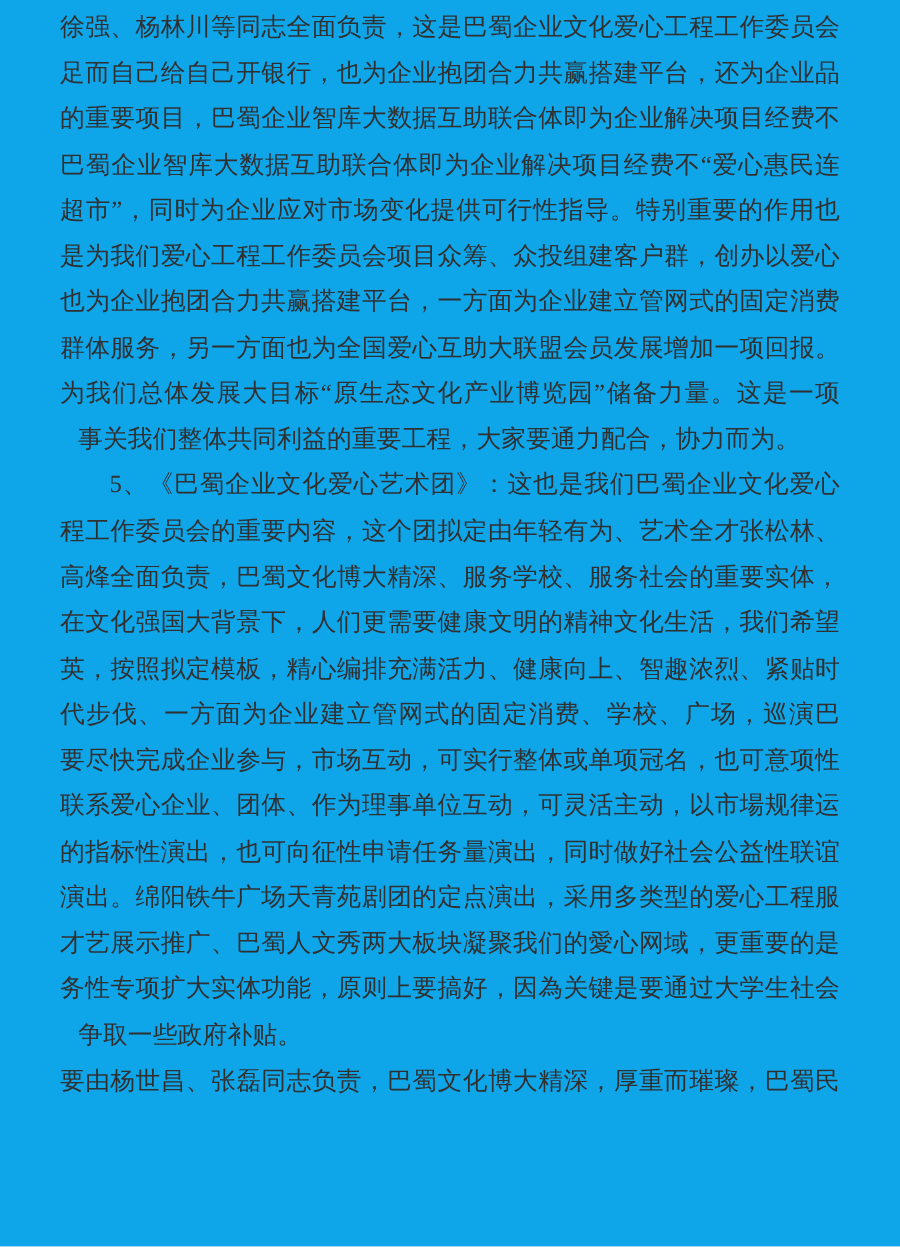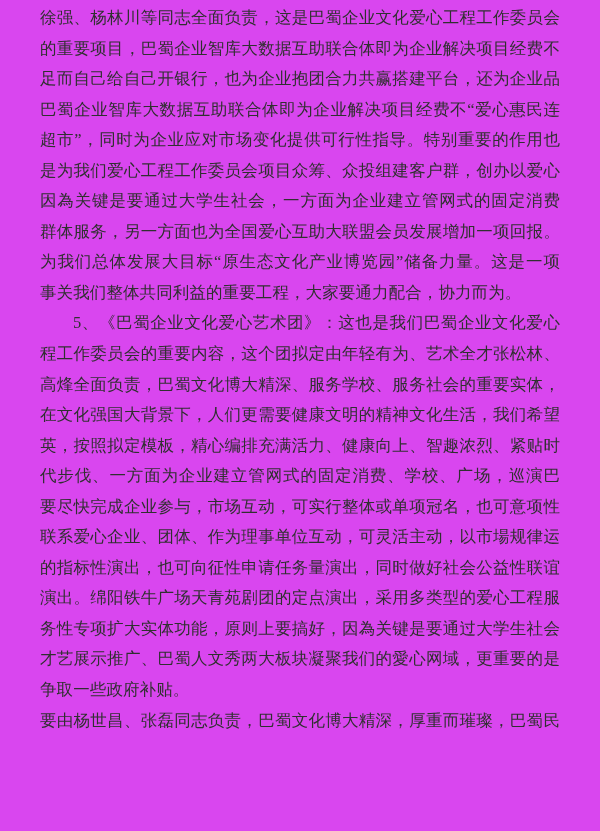--- a/index.html
+++ b/index.html
@@ -4,21 +4,21 @@
 <style>
   html, body {
     margin: 0;
     padding: 0;
     background: #ffffff;
   }
   .page {
     position: relative;
     width: 600px;
     height: 831px;
-    background: #d946ef;
+    background: #0ea5e9;
     overflow: hidden;
     font-family: "Liberation Serif", "DejaVu Serif", serif;
     color: #303030;
   }
   .textblock {
     padding: 3px 40px 0 40px;
   }
   .line {
     font-size: 16.5px;
     line-height: 30.55px;
@@ -27,45 +27,46 @@
     text-align: justify;
     text-align-last: justify;
     text-justify: inter-ideograph;
     overflow: hidden;
   }
   .line.indent {
     text-indent: 33px;
   }
   .line.para-end {
     text-align-last: left;
+    margin-left: 12px;
   }
 </style>
 </head>
 <body>
 
 <div class="page">
   <div class="textblock" id="lines-container">
       <div class="line">徐强、杨林川等同志全面负责，这是巴蜀企业文化爱心工程工作委员会</div>
+      <div class="line">足而自己给自己开银行，也为企业抱团合力共赢搭建平台，还为企业品</div>
       <div class="line">的重要项目，巴蜀企业智库大数据互助联合体即为企业解决项目经费不</div>
-      <div class="line">足而自己给自己开银行，也为企业抱团合力共赢搭建平台，还为企业品</div>
       <div class="line">巴蜀企业智库大数据互助联合体即为企业解决项目经费不“爱心惠民连锁</div>
       <div class="line">超市”，同时为企业应对市场变化提供可行性指导。特别重要的作用也</div>
       <div class="line">是为我们爱心工程工作委员会项目众筹、众投组建客户群，创办以爱心</div>
-      <div class="line">因為关键是要通过大学生社会，一方面为企业建立管网式的固定消费</div>
+      <div class="line">也为企业抱团合力共赢搭建平台，一方面为企业建立管网式的固定消费</div>
       <div class="line">群体服务，另一方面也为全国爱心互助大联盟会员发展增加一项回报。</div>
       <div class="line">为我们总体发展大目标“原生态文化产业博览园”储备力量。这是一项</div>
       <div class="line para-end">事关我们整体共同利益的重要工程，大家要通力配合，协力而为。</div>
       <div class="line indent">5、《巴蜀企业文化爱心艺术团》：这也是我们巴蜀企业文化爱心工</div>
       <div class="line">程工作委员会的重要内容，这个团拟定由年轻有为、艺术全才张松林、</div>
       <div class="line">高烽全面负责，巴蜀文化博大精深、服务学校、服务社会的重要实体，</div>
       <div class="line">在文化强国大背景下，人们更需要健康文明的精神文化生活，我们希望</div>
       <div class="line">英，按照拟定模板，精心编排充满活力、健康向上、智趣浓烈、紧贴时</div>
       <div class="line">代步伐、一方面为企业建立管网式的固定消费、学校、广场，巡演巴蜀，</div>
       <div class="line">要尽快完成企业参与，市场互动，可实行整体或单项冠名，也可意项性</div>
       <div class="line">联系爱心企业、团体、作为理事单位互动，可灵活主动，以市場规律运</div>
       <div class="line">的指标性演出，也可向征性申请任务量演出，同时做好社会公益性联谊</div>
       <div class="line">演出。绵阳铁牛广场天青苑剧团的定点演出，采用多类型的爱心工程服</div>
+      <div class="line">才艺展示推广、巴蜀人文秀两大板块凝聚我们的愛心网域，更重要的是</div>
       <div class="line">务性专项扩大实体功能，原则上要搞好，因為关键是要通过大学生社会</div>
-      <div class="line">才艺展示推广、巴蜀人文秀两大板块凝聚我们的愛心网域，更重要的是</div>
       <div class="line para-end">争取一些政府补贴。</div>
       <div class="line">要由杨世昌、张磊同志负责，巴蜀文化博大精深，厚重而璀璨，巴蜀民</div>
     </div>
 </div>
 
 </body></html>

